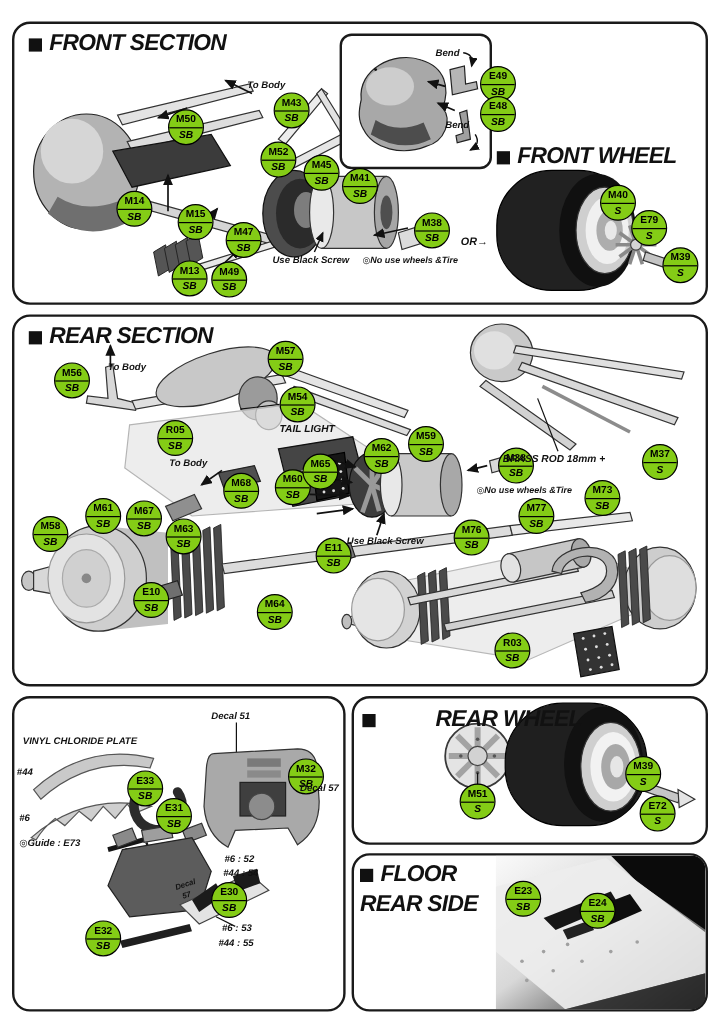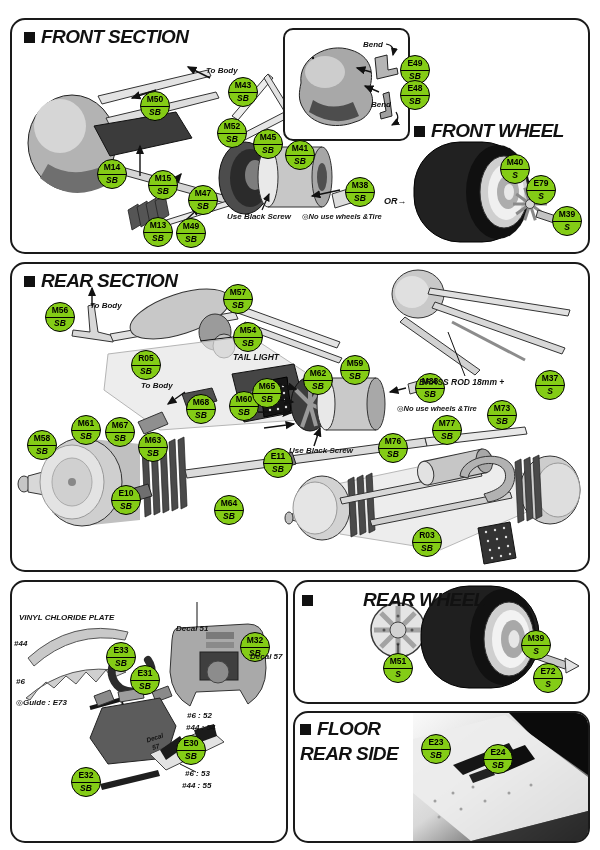--- a/index.html
+++ b/index.html
@@ -554,21 +554,21 @@
     <div class="annotation" style="left: 372px; top: 196px; font-size: 9px; margin-left: 12px;">OR→</div>
     <div class="annotation" style="left: 302px; top: 212px; font-size: 7.5px;">◎No use wheels &amp;Tire</div>
     <div class="annotation" style="left: 363px; top: 40px; font-size: 8px;">Bend</div>
     <div class="annotation" style="left: 371px; top: 100px; font-size: 8px;">Bend</div>
     <div class="annotation" style="left: 90px; top: 301px; font-size: 8px;">To Body</div>
     <div class="annotation" style="left: 141px; top: 381px; font-size: 8px;">To Body</div>
     <div class="annotation" style="left: 233px; top: 352px; font-size: 8.5px;">TAIL LIGHT</div>
     <div class="annotation" style="left: 419px; top: 377px; font-size: 8.5px;">BRASS ROD 18mm +</div>
     <div class="annotation" style="left: 397px; top: 404px; font-size: 7.5px;">◎No use wheels &amp;Tire</div>
     <div class="annotation" style="left: 289px; top: 446px; font-size: 8px;">Use Black Screw</div>
-    <div class="annotation" style="left: 176px; top: 624px; font-size: 8px;">Decal 51</div>
+    <div class="annotation" style="left: 176px; top: 592px; font-size: 8px;">Decal 51</div>
     <div class="annotation" style="left: 217px; top: 652px; font-size: 8px; padding-left: 33px;">Decal 57</div>
     <div class="annotation" style="left: 19px; top: 613px; font-size: 8px;">VINYL CHLORIDE PLATE</div>
     <div class="annotation" style="left: 14px; top: 639px; font-size: 8px;">#44</div>
     <div class="annotation" style="left: 16px; top: 677px; font-size: 8px;">#6</div>
     <div class="annotation" style="left: 16px; top: 698px; font-size: 8px;">◎Guide : E73</div>
     <div class="annotation" style="left: 187px; top: 711px; font-size: 8px;">#6 : 52</div>
     <div class="annotation" style="left: 186px; top: 723px; font-size: 8px;">#44 : 54</div>
     <div class="annotation" style="left: 146px; top: 734px; font-size: 6.5px; transform: rotate(-18deg);">Decal</div>
     <div class="annotation" style="left: 152px; top: 743px; font-size: 6.5px; transform: rotate(-18deg);">57</div>
     <div class="annotation" style="left: 185px; top: 769px; font-size: 8px;">#6 : 53</div>

